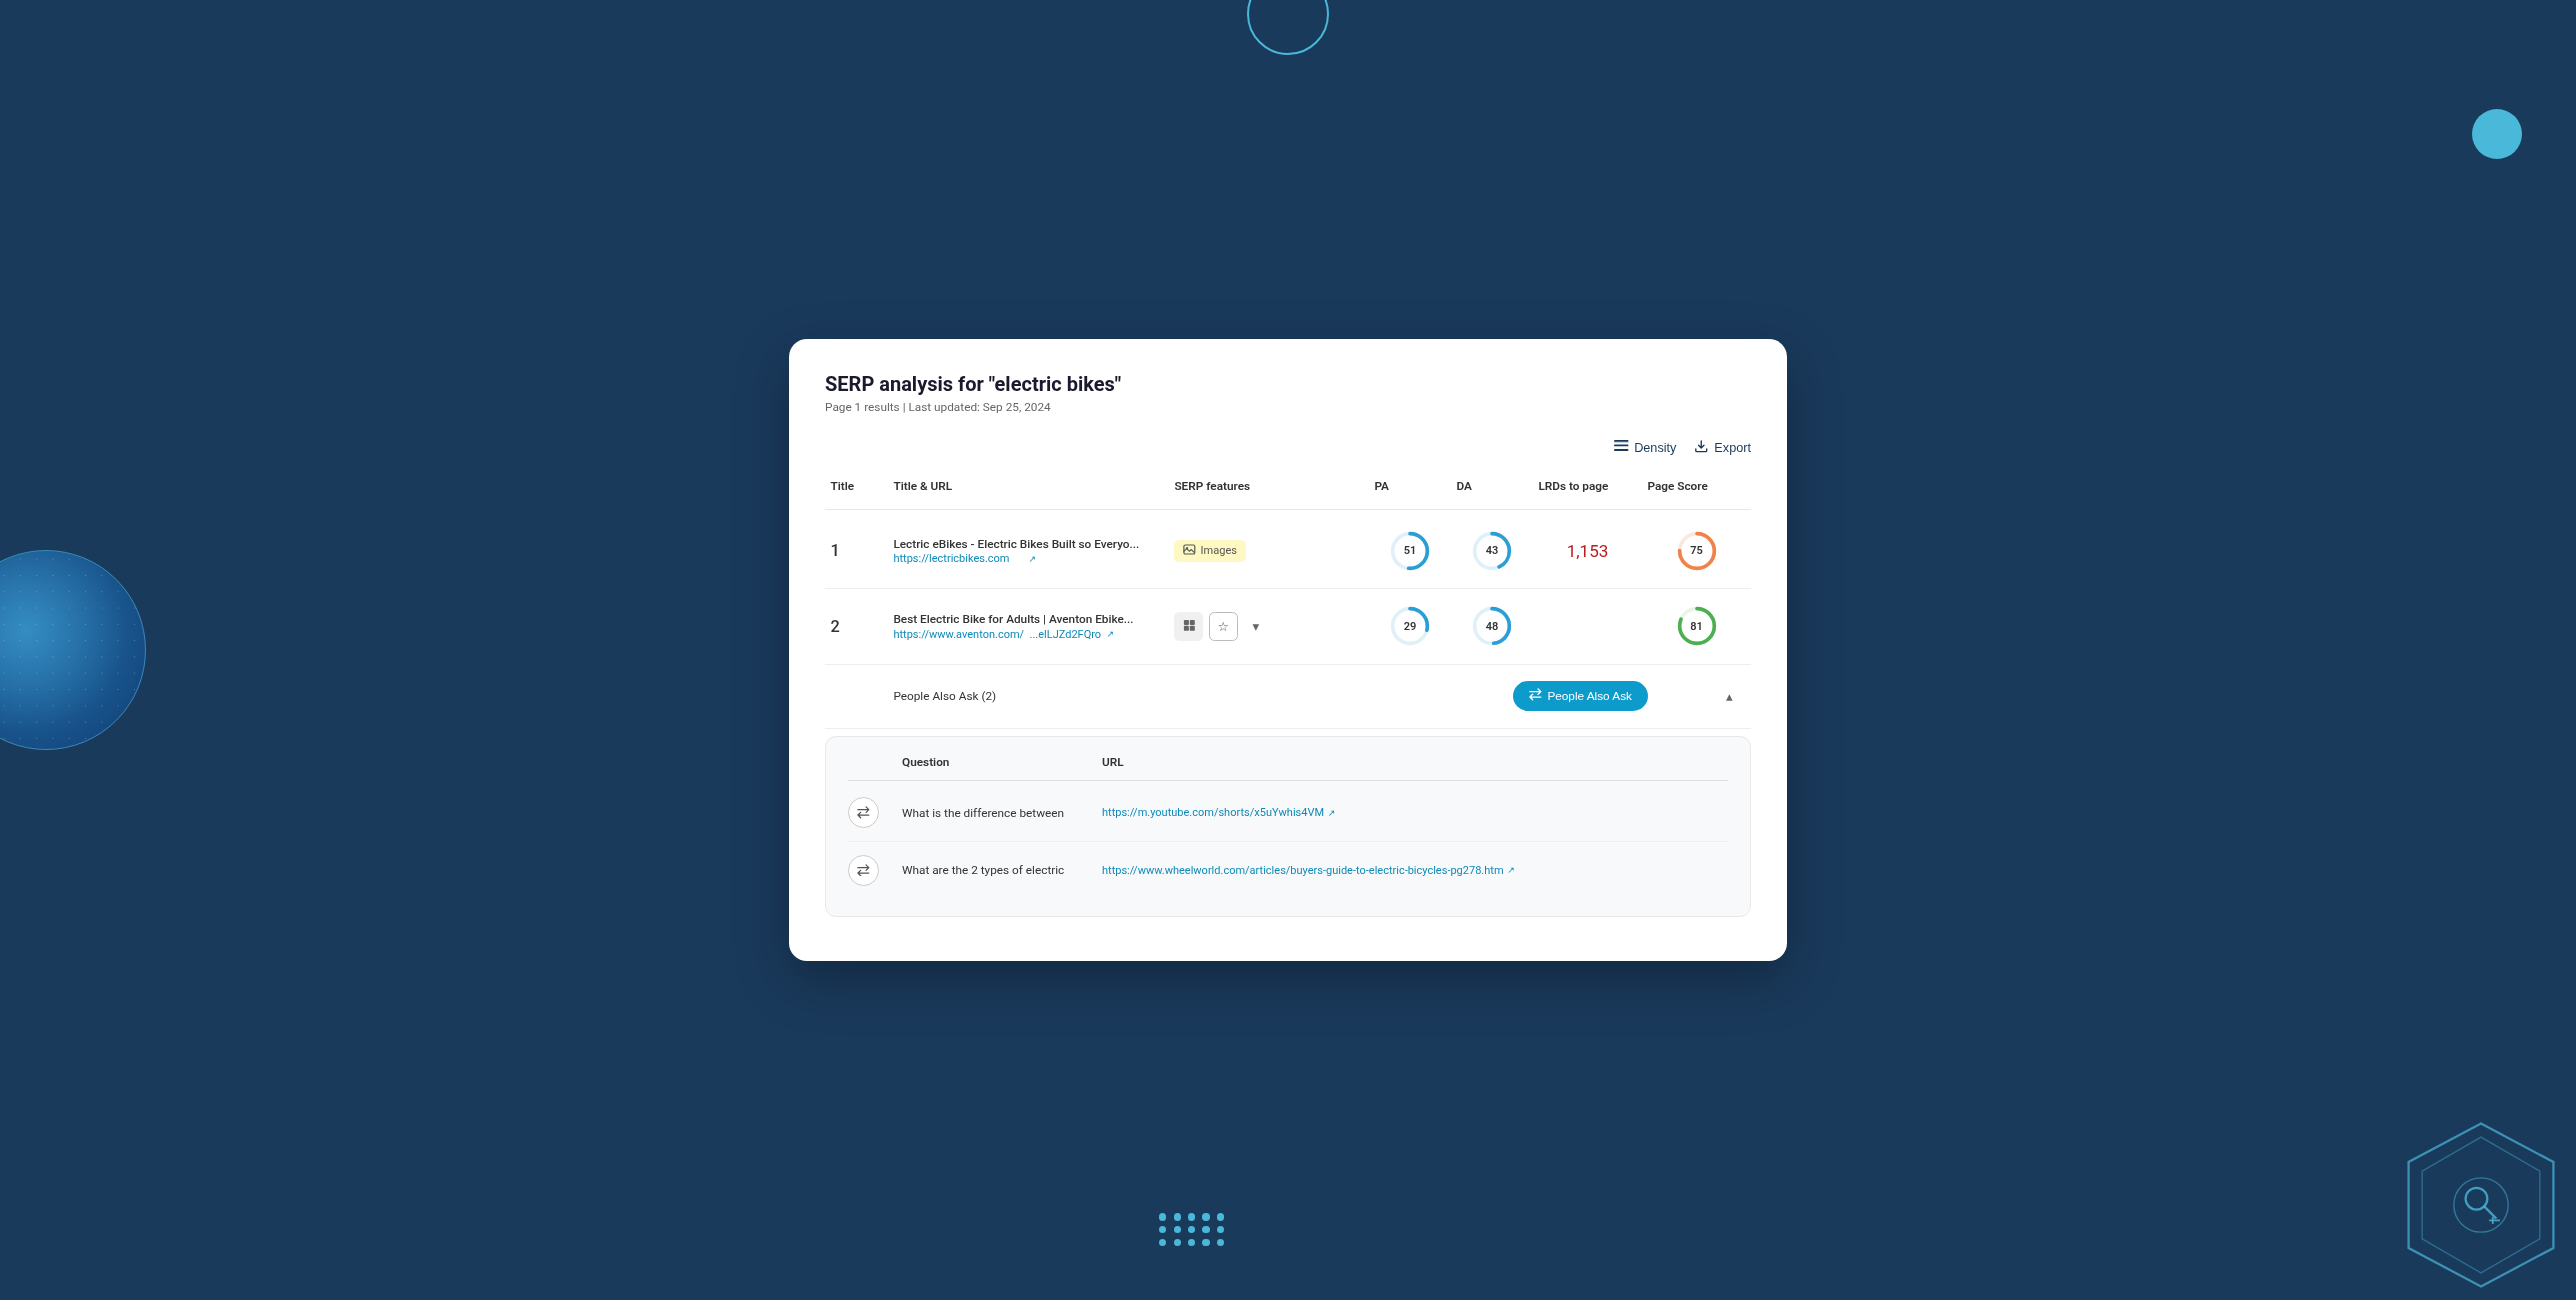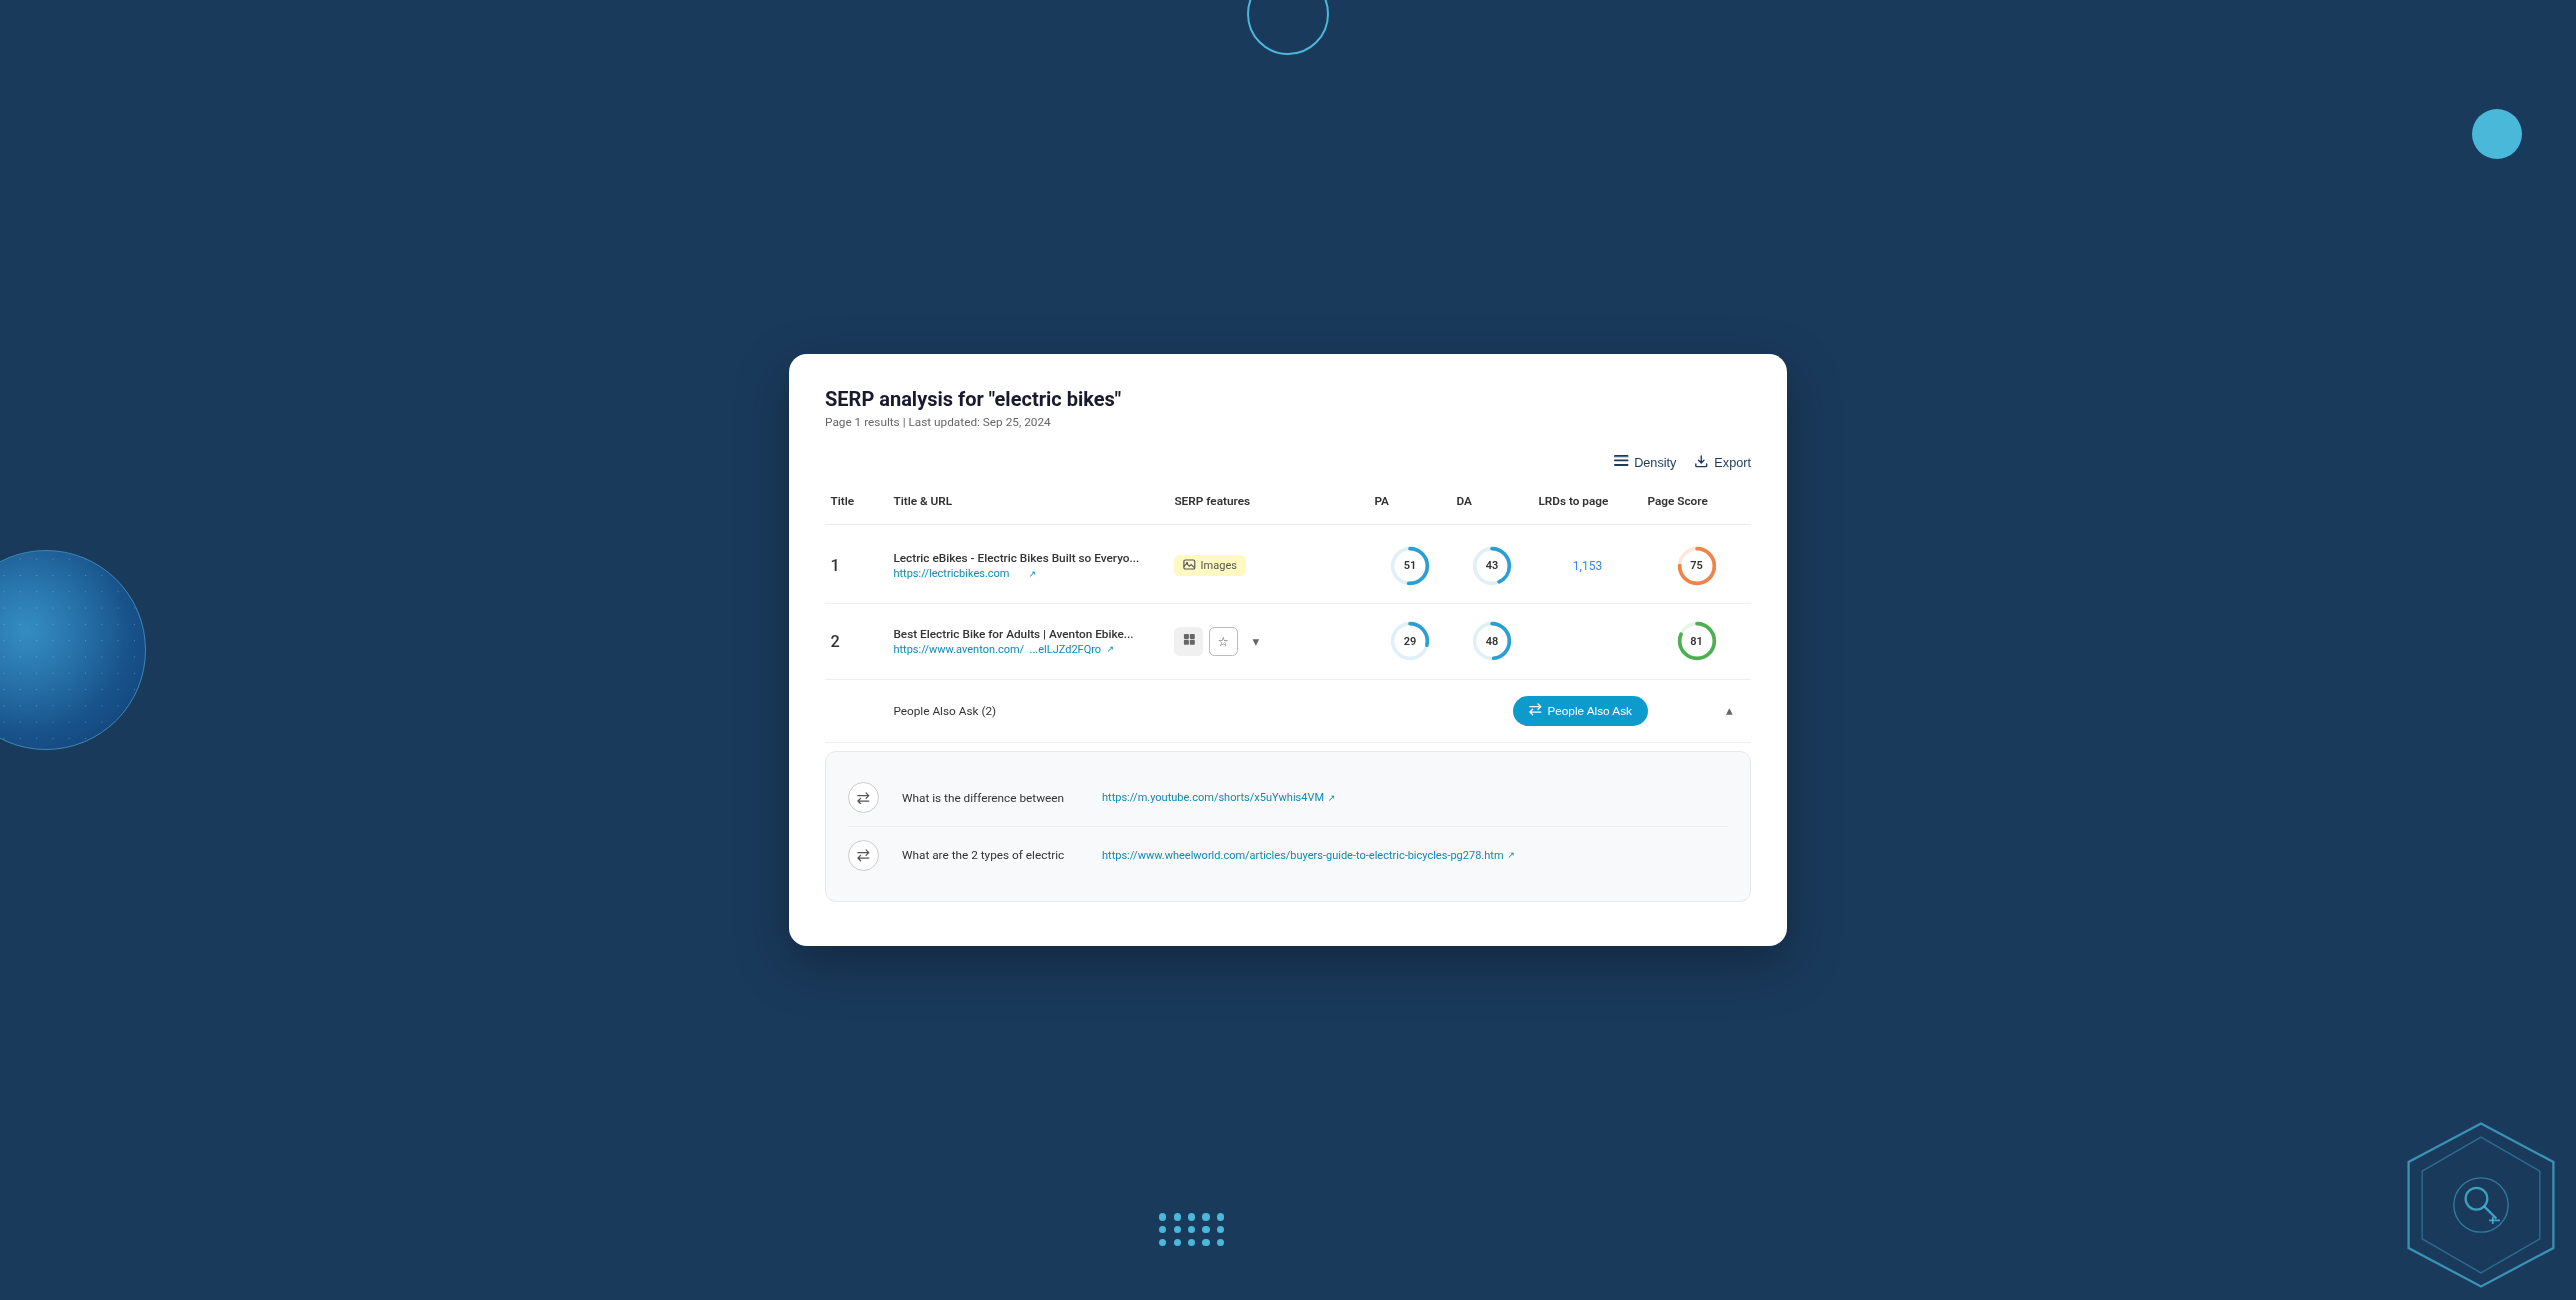--- a/index.html
+++ b/index.html
@@ -239,22 +239,22 @@
     }
     .circle-score .score-num {
       font-size: 11px;
       font-weight: 600;
       color: #333;
       position: relative;
       z-index: 1;
     }
 
     .lrds-val {
-      font-size: 12px;
-      color: #3b82f6;
+      font-size: 17px;
+      color: #b91c1c;
       text-align: left;
     }
 
     
     .paa-row {
       display: grid;
       grid-template-columns: 63px 1fr 200px auto;
       border-bottom: 0.9px solid #eee;
       align-items: center;
       padding: 12.7px 0;
@@ -567,20 +567,25 @@
         </button>
       </div>
       <div class="td paa-chevron">
         <button class="chevron-btn">
           <span>▴</span>
         </button>
       </div>
     </div>
 
     <div class="paa-expanded">
+      <div class="paa-table-header">
+        <div class="paa-th"></div>
+        <div class="paa-th">Question</div>
+        <div class="paa-th">URL</div>
+      </div>
 
       <div class="paa-table-row">
         <div style="display:flex;align-items:center;">
           <div class="paa-swap-icon">
             <svg width="12.7" height="12.7" viewBox="0 0 14 14" fill="none">
               <path d="M1 4h12M10 1l3 3-3 3M13 10H1M4 7l-3 3 3 3" stroke="#555" stroke-width="1.4" stroke-linecap="round" stroke-linejoin="round"></path>
             </svg>
           </div>
         </div>
         <div class="paa-question">What is the difference between</div>

